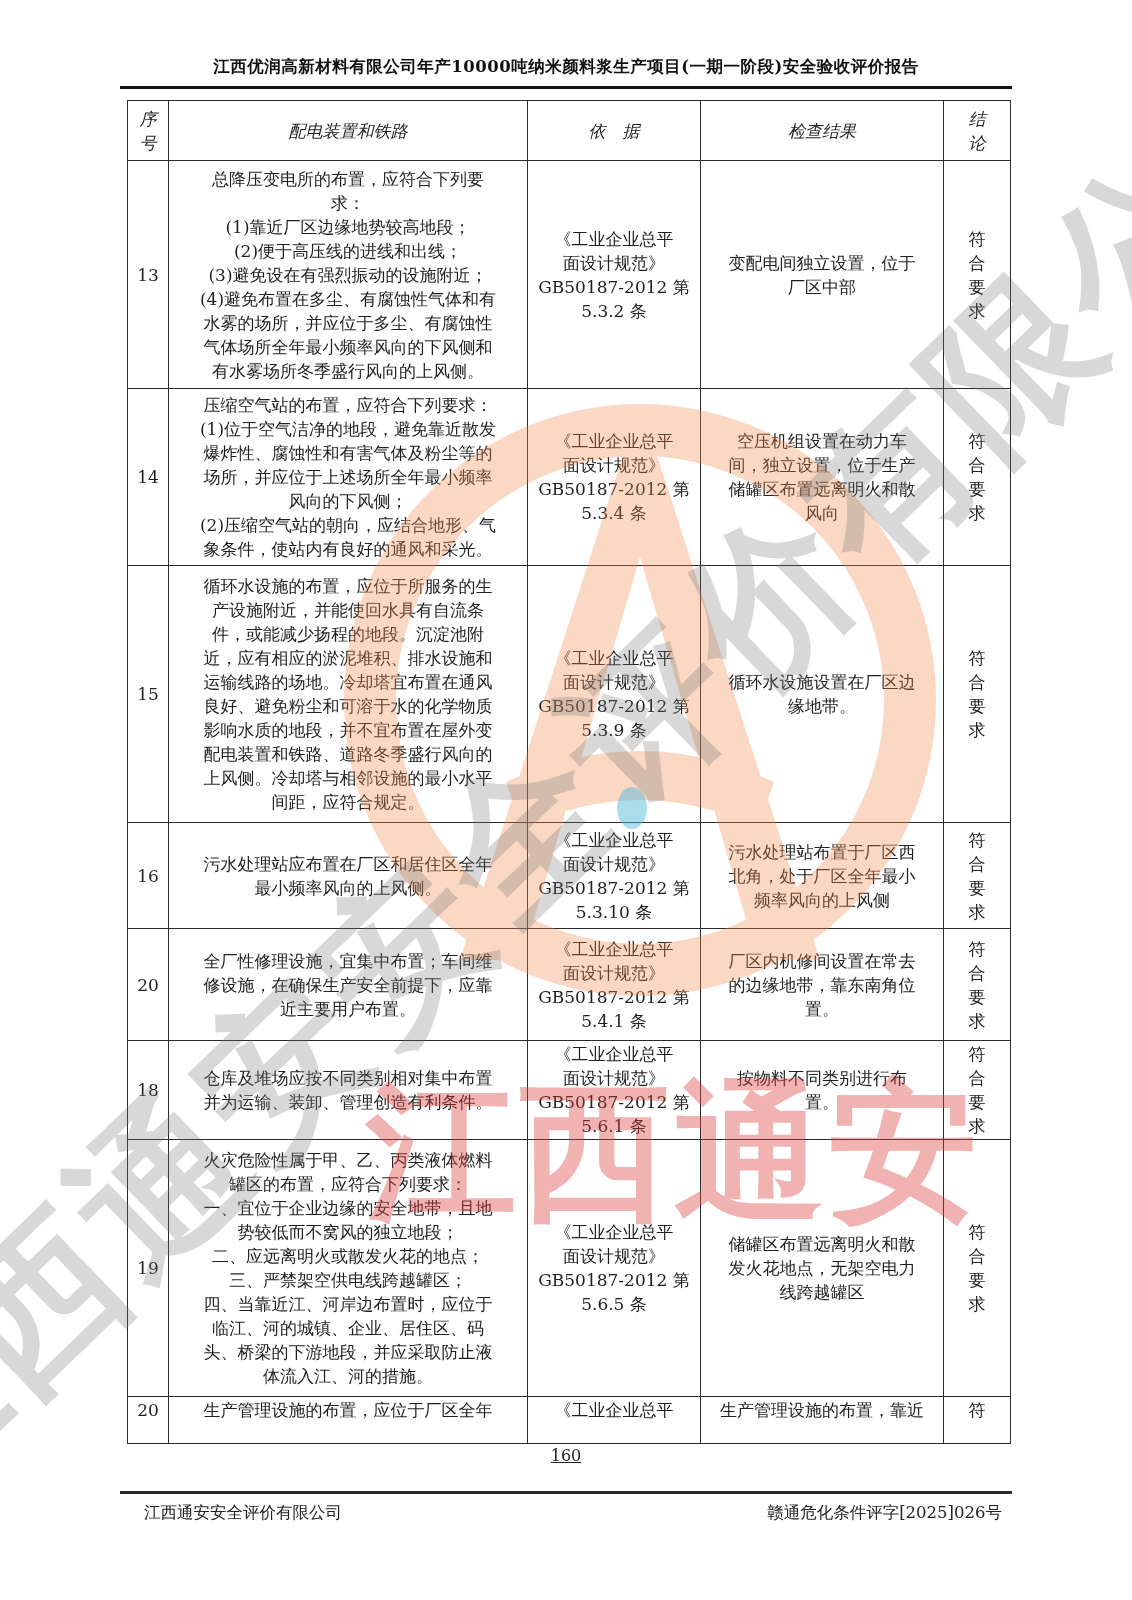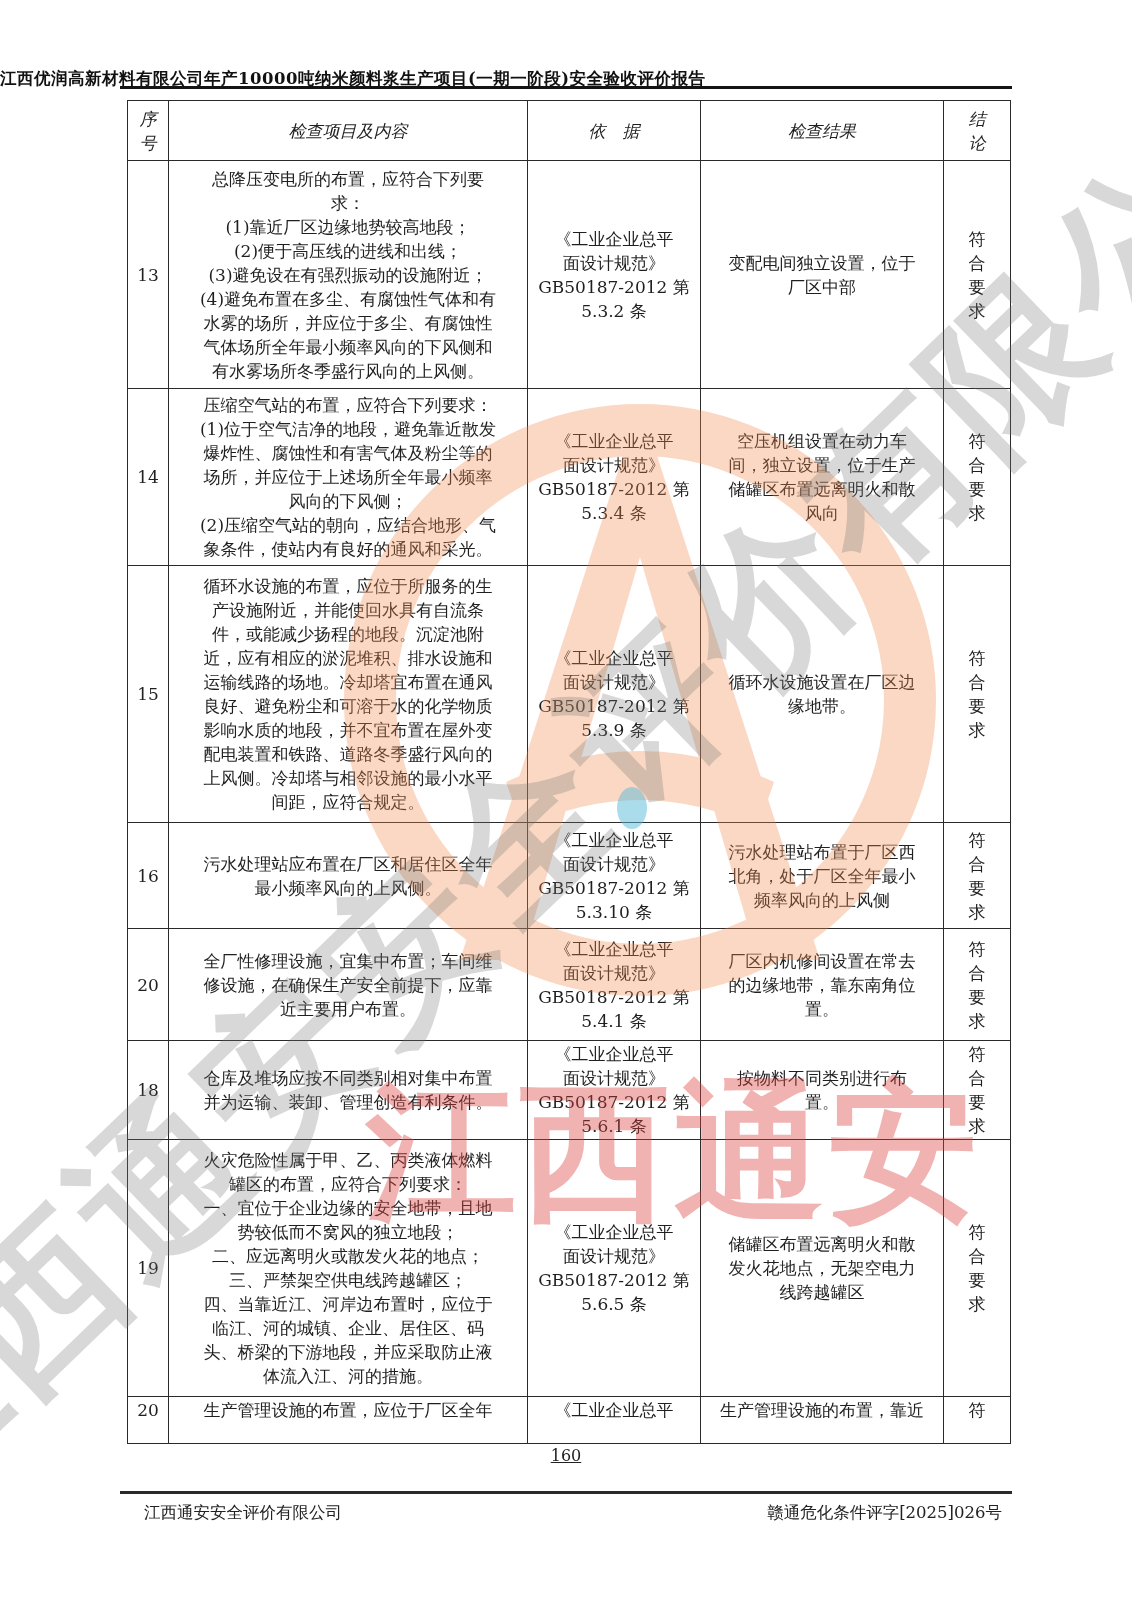--- a/index.html
+++ b/index.html
@@ -6,22 +6,22 @@
   #page{
     position:relative;
     width:1132px;height:1600px;
     background:#ffffff;
     font-family:"DejaVu Serif", serif;
     color:#1f1f1f;
     overflow:hidden;
   }
   
   .doc-title{
-    position:absolute;top:68px;left:0;width:1132px;
-    font-size:16.5px;font-weight:700;
+    position:absolute;top:56px;left:0;width:1132px;
+    text-align:center;font-size:16.5px;font-weight:700;
     letter-spacing:0.5px;color:#111;
   }
   .title-rule{
     position:absolute;top:86px;left:120px;width:892px;height:3px;
     background:#141414;
   }
   
   table.insp{
     position:absolute;top:100px;left:127px;width:883px;
     border-collapse:collapse;table-layout:fixed;
@@ -97,21 +97,21 @@
         <col style="width:173px">
         <col style="width:243px">
         <col style="width:67px">
     </colgroup>
     <tbody>
       <tr class="rh">
         <td>
             <div class="vtext">序号</div>
           </td>
         <td>
-            <div>检查项目及内容</div>
+            <div>配电装置和铁路</div>
           </td>
         <td>
             <div>依　据</div>
           </td>
         <td>
             <div>检查结果</div>
           </td>
         <td>
             <div class="vtext">结论</div>
           </td>

